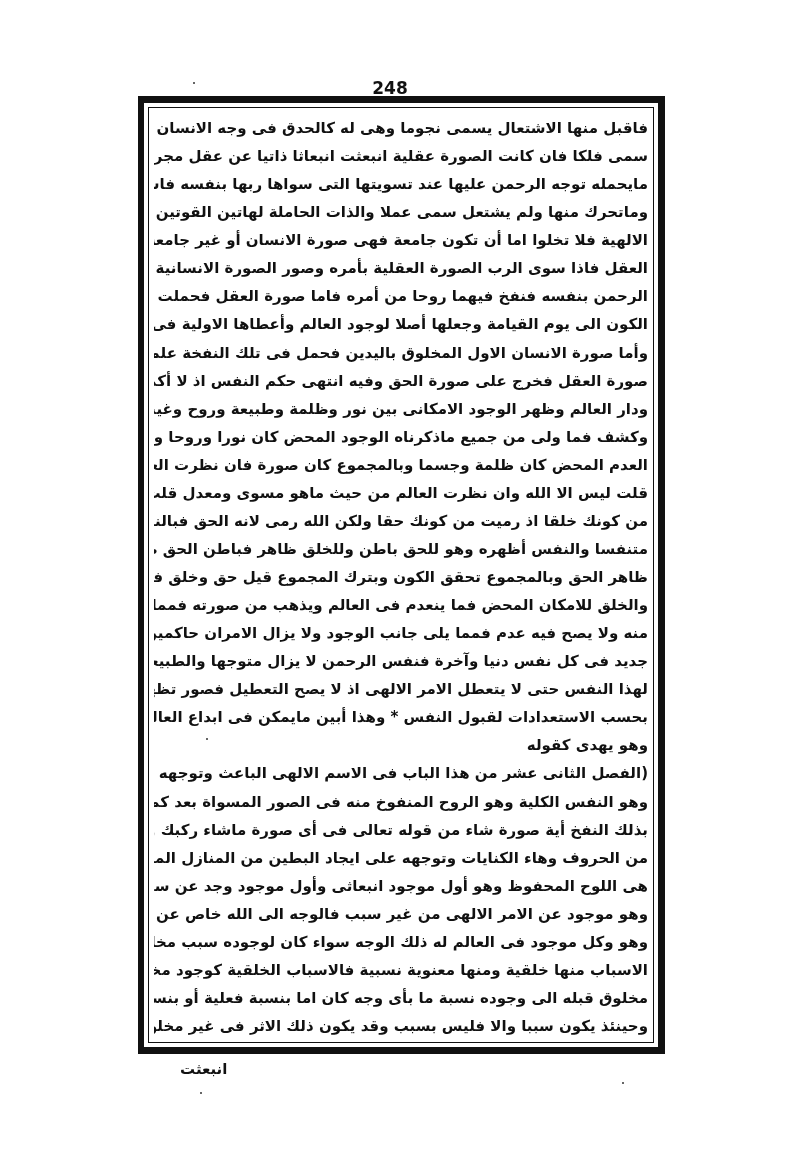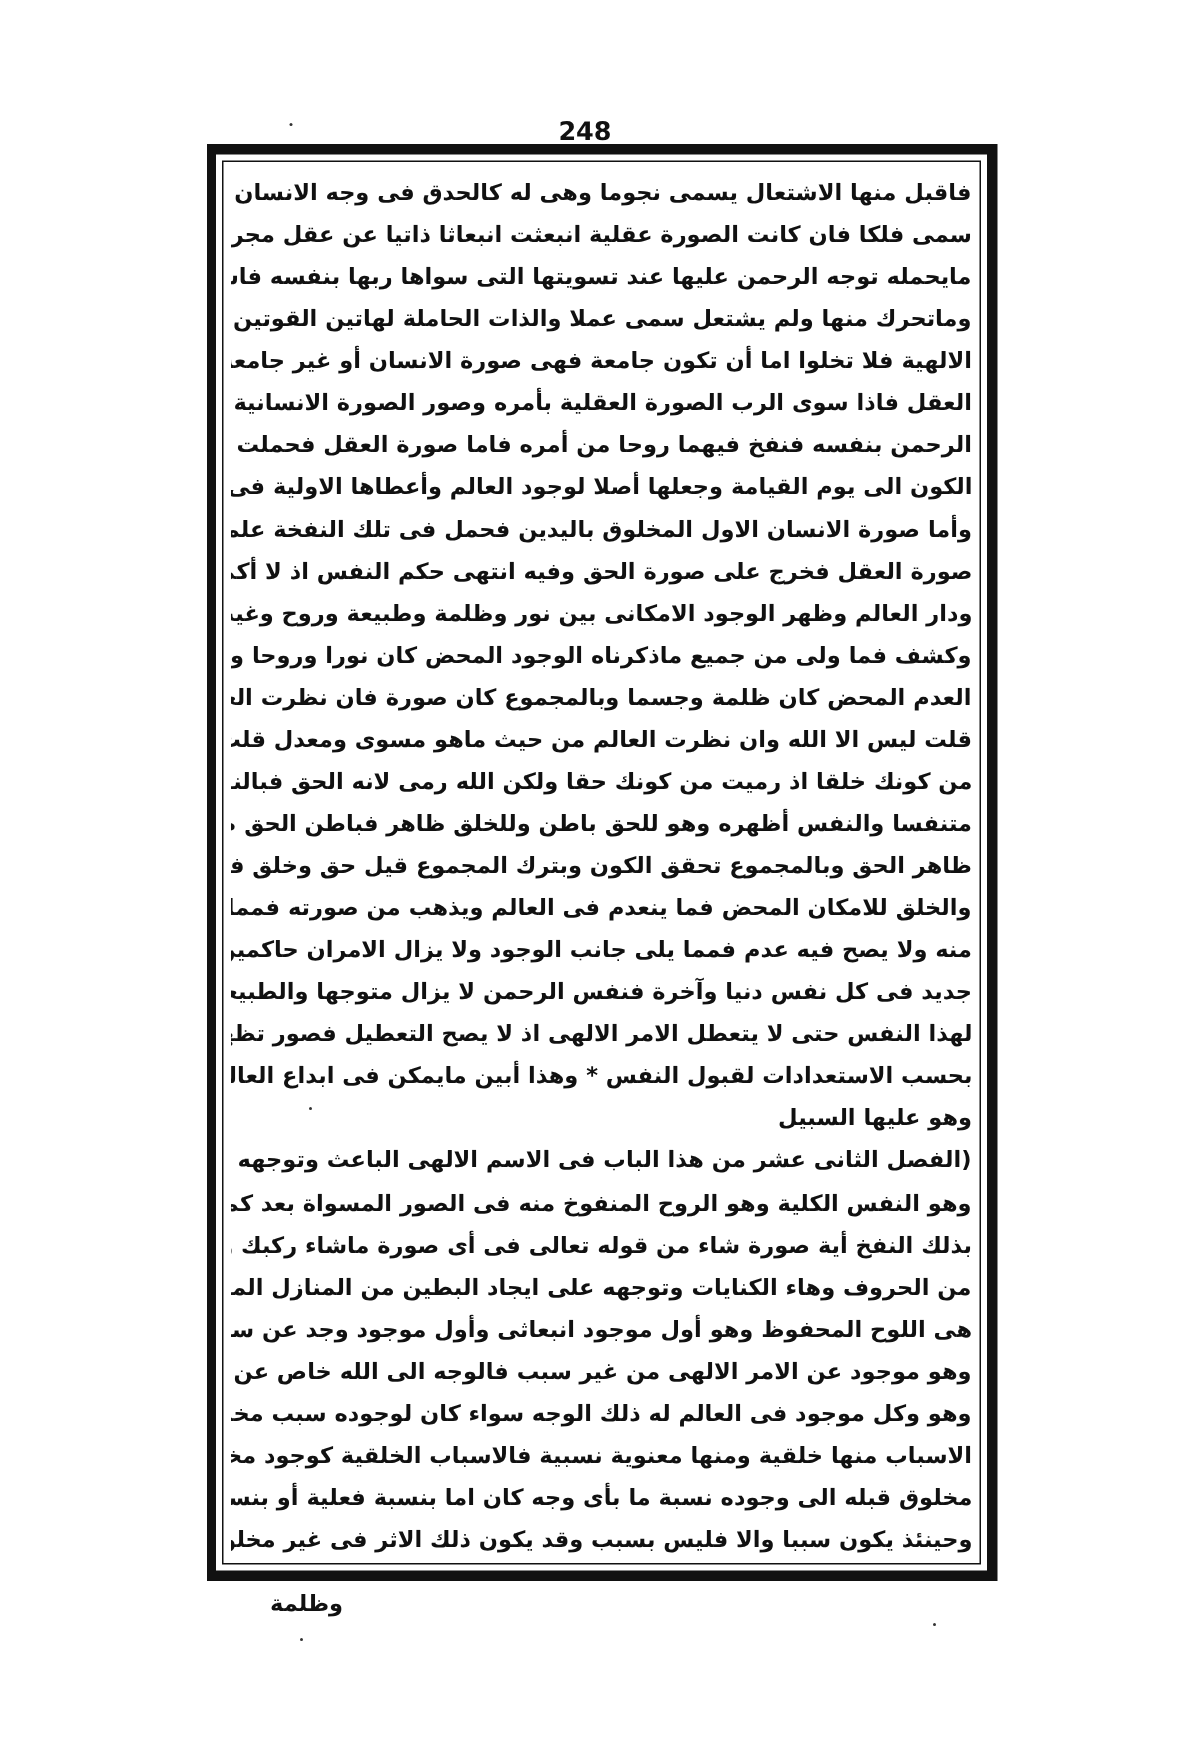--- a/index.html
+++ b/index.html
@@ -85,32 +85,32 @@
     <div class="line">العدم المحض كان ظلمة وجسما وبالمجموع كان صورة فان نظرت العالم من نفس الرحمن</div>
     <div class="line">قلت ليس الا الله وان نظرت العالم من حيث ماهو مسوى ومعدل قلت المخلوقات ومارميت</div>
     <div class="line">من كونك خلقا اذ رميت من كونك حقا ولكن الله رمى لانه الحق فبالنفس كان العالم كله</div>
     <div class="line">متنفسا والنفس أظهره وهو للحق باطن وللخلق ظاهر فباطن الحق ظاهر الخلق وباطن الخلق</div>
     <div class="line">ظاهر الحق وبالمجموع تحقق الكون وبترك المجموع قيل حق وخلق فالحق للوجود المحض</div>
     <div class="line">والخلق للامكان المحض فما ينعدم فى العالم ويذهب من صورته فمما يلى جانب العدم ومايبقى</div>
     <div class="line">منه ولا يصح فيه عدم فمما يلى جانب الوجود ولا يزال الامران حاكمين على العالم دائما فالخلق</div>
     <div class="line">جديد فى كل نفس دنيا وآخرة فنفس الرحمن لا يزال متوجها والطبيعة لا تزال تتكون صورا</div>
     <div class="line">لهذا النفس حتى لا يتعطل الامر الالهى اذ لا يصح التعطيل فصور تظهر وصور تحدث</div>
     <div class="line">بحسب الاستعدادات لقبول النفس * وهذا أبين مايمكن فى ابداع العالم * والله يقول الحق</div>
-    <div class="line short">وهو عليها السبيل</div>
+    <div class="line short">وهو يهدى كقوله</div>
     <div class="line">(الفصل الثانى عشر من هذا الباب فى الاسم الالهى الباعث وتوجهه على ايجاد اللوح المحفوظ</div>
     <div class="line">وهو النفس الكلية وهو الروح المنفوخ منه فى الصور المسواة بعد كمال تعديلها فيهم بالله</div>
     <div class="line">بذلك النفخ أية صورة شاء من قوله تعالى فى أى صورة ماشاء ركبك وتوجهه على ايجاد الهاء</div>
     <div class="line">من الحروف وهاء الكنايات وتوجهه على ايجاد البطين من المنازل المقدرة) اعلم ان هذه النفس</div>
     <div class="line">هى اللوح المحفوظ وهو أول موجود انبعاثى وأول موجود وجد عن سبب وهو العقل الاول</div>
     <div class="line">وهو موجود عن الامر الالهى من غير سبب فالوجه الى الله خاص عن ذلك الوجه قبل الوجود</div>
     <div class="line">وهو وكل موجود فى العالم له ذلك الوجه سواء كان لوجوده سبب مخلوق أو لم يكن واعلم ان</div>
     <div class="line">الاسباب منها خلقية ومنها معنوية نسبية فالاسباب الخلقية كوجود مخلوق مما تقدم وجود</div>
     <div class="line">مخلوق قبله الى وجوده نسبة ما بأى وجه كان اما بنسبة فعلية أو بنسبة خاصة لابد من ذلك</div>
     <div class="line">وحينئذ يكون سببا والا فليس بسبب وقد يكون ذلك الاثر فى غير مخلوق كقوله أجيب دعوة</div>
   </div>
 </div>
 
-<div class="catchword">وظلمة</div>
+<div class="catchword">انبعثت</div>
 
 <div class="speck" style="left:193px;top:82px;"></div>
 <div class="speck" style="left:206px;top:738px;"></div>
 <div class="speck" style="left:200px;top:1092px;"></div>
 <div class="speck" style="left:622px;top:1082px;"></div>
 
 </body></html>

